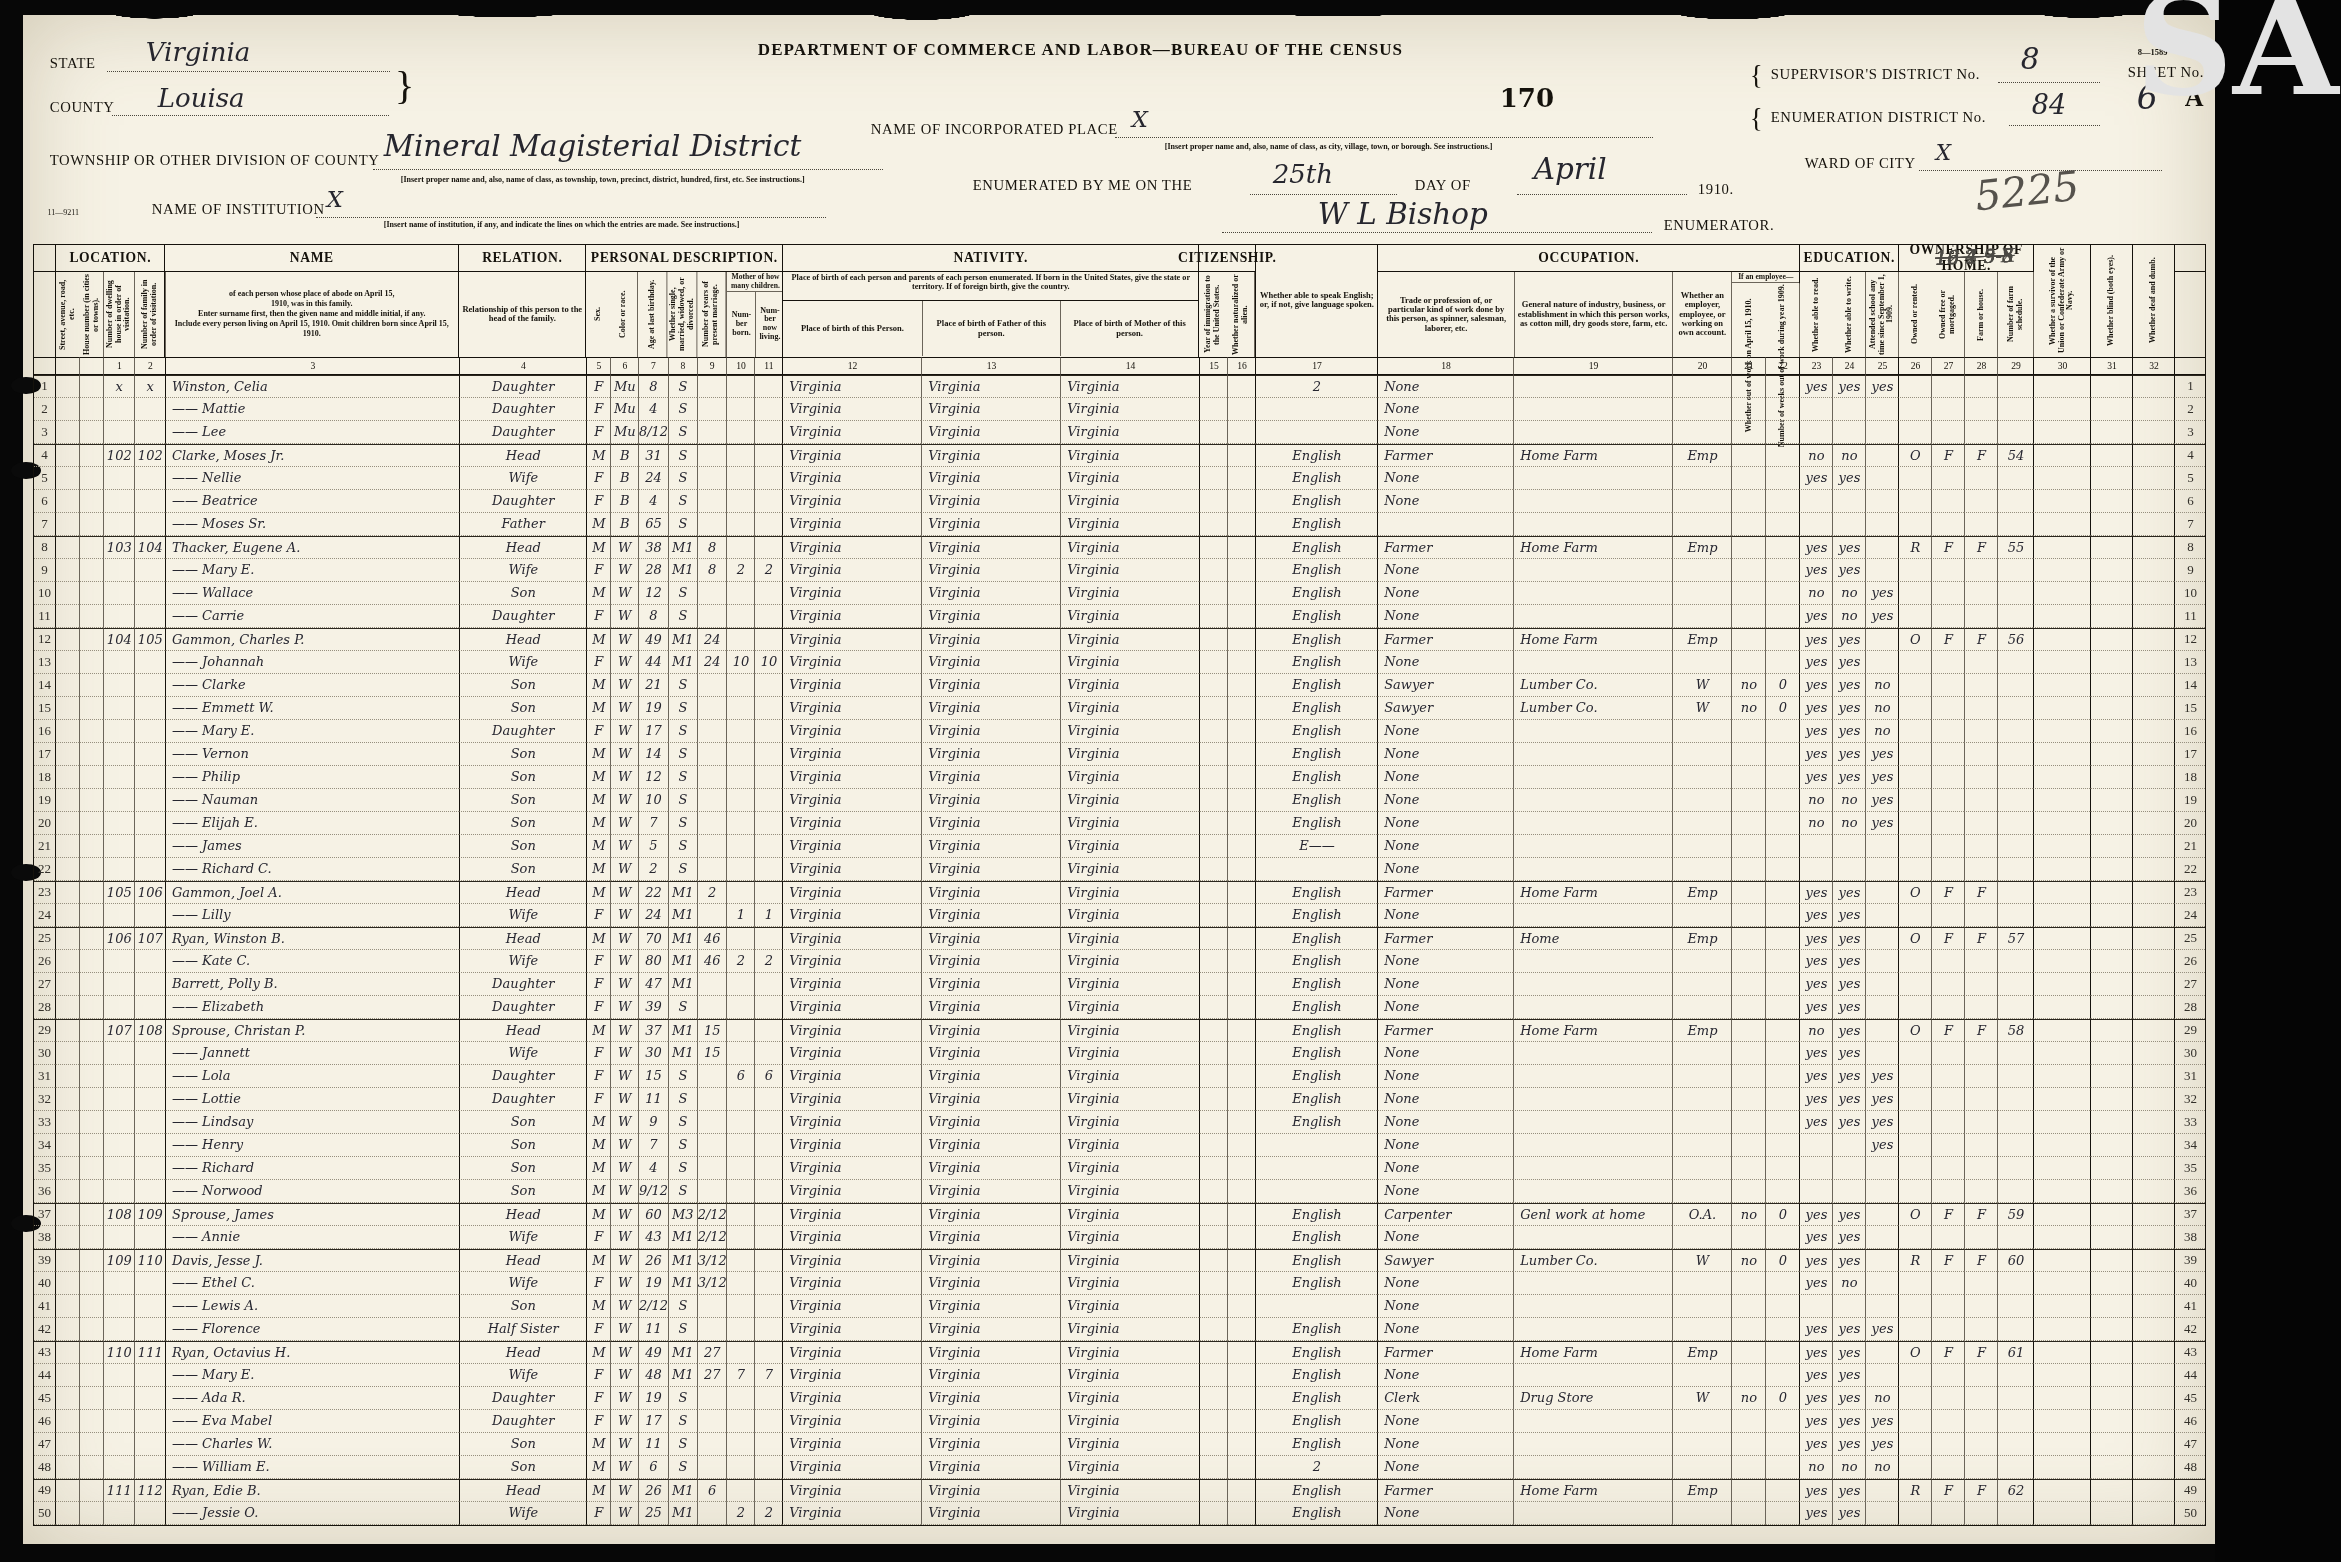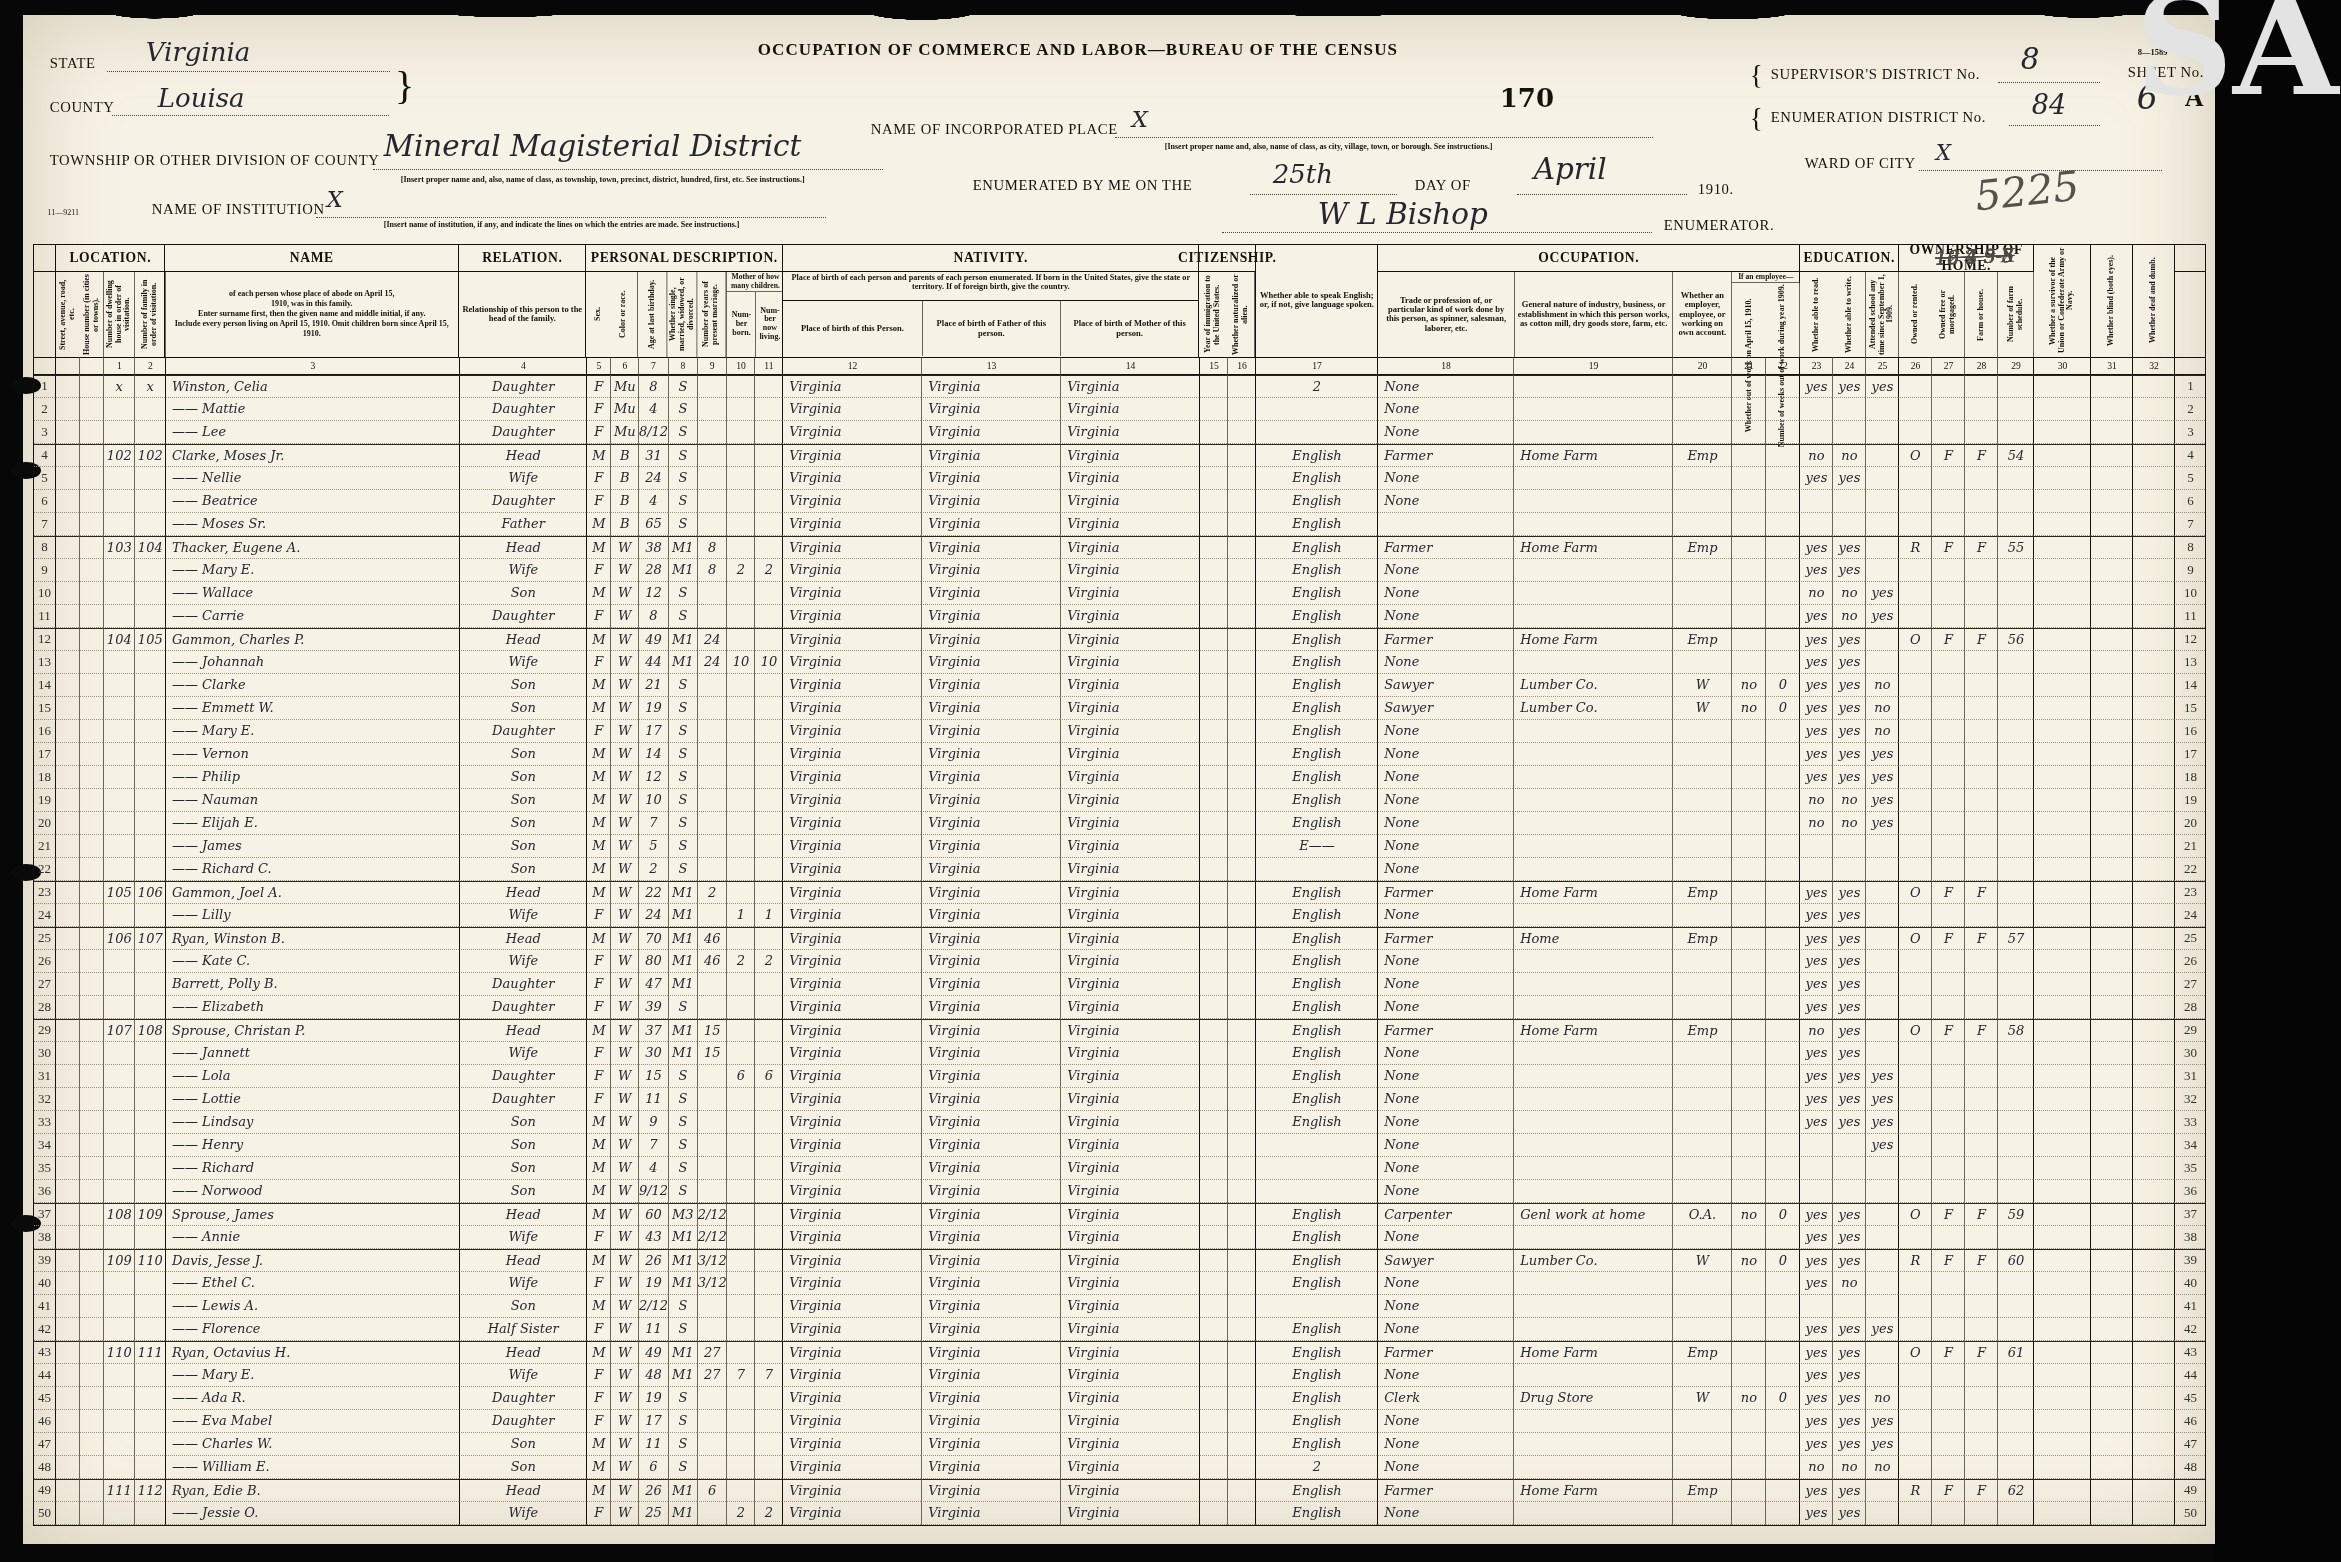--- a/index.html
+++ b/index.html
@@ -85,21 +85,21 @@
     <span class="abs lbl" style="left:17px;top:131px">TOWNSHIP OR OTHER DIVISION OF COUNTY</span>
     <span class="abs dots" style="left:340px;top:148px;width:510px"></span>
     <span class="abs hand" style="left:351px;top:108px;font-size:29.4px">Mineral Magisterial District</span>
     <span class="abs hint" style="left:368px;top:154px;width:498px">[Insert proper name and, also, name of class, as township, town, precinct, district, hundred, first, etc.  See instructions.]</span>
     <span class="abs lbl" style="left:119px;top:180px">NAME OF INSTITUTION</span>
     <span class="abs hand" style="left:294px;top:165px;font-size:22.6px">X</span>
     <span class="abs dots" style="left:283px;top:196px;width:510px"></span>
     <span class="abs hint" style="left:351px;top:199px;width:453px">[Insert name of institution, if any, and indicate the lines on which the entries are made.  See instructions.]</span>
     <span class="abs" style="left:14.7px;top:187px;font-size:8px">11—9211</span>
 
-    <span class="abs dept" style="left:725px;top:19px">OCCUPATION OF COMMERCE AND LABOR—BUREAU OF THE CENSUS</span>
+    <span class="abs dept" style="left:725px;top:19px">DEPARTMENT OF COMMERCE AND LABOR—BUREAU OF THE CENSUS</span>
     <span class="abs stamp" style="left:1467px;top:62px">170</span>
     <span class="abs lbl" style="left:838px;top:100px">NAME OF INCORPORATED PLACE</span>
     <span class="abs hand" style="left:1099px;top:85px;font-size:22.6px">X</span>
     <span class="abs dots" style="left:1082px;top:116px;width:538px"></span>
     <span class="abs hint" style="left:1132px;top:121px;width:487px">[Insert proper name and, also, name of class, as city, village, town, or borough.  See instructions.]</span>
     <span class="abs lbl" style="left:940px;top:156px">ENUMERATED BY ME ON THE</span>
     <span class="abs hand" style="left:1240px;top:138px;font-size:26px">25th</span>
     <span class="abs dots" style="left:1217px;top:173px;width:147px"></span>
     <span class="abs lbl" style="left:1382px;top:156px">DAY OF</span>
     <span class="abs hand" style="left:1501px;top:131px;font-size:29.4px">April</span>

